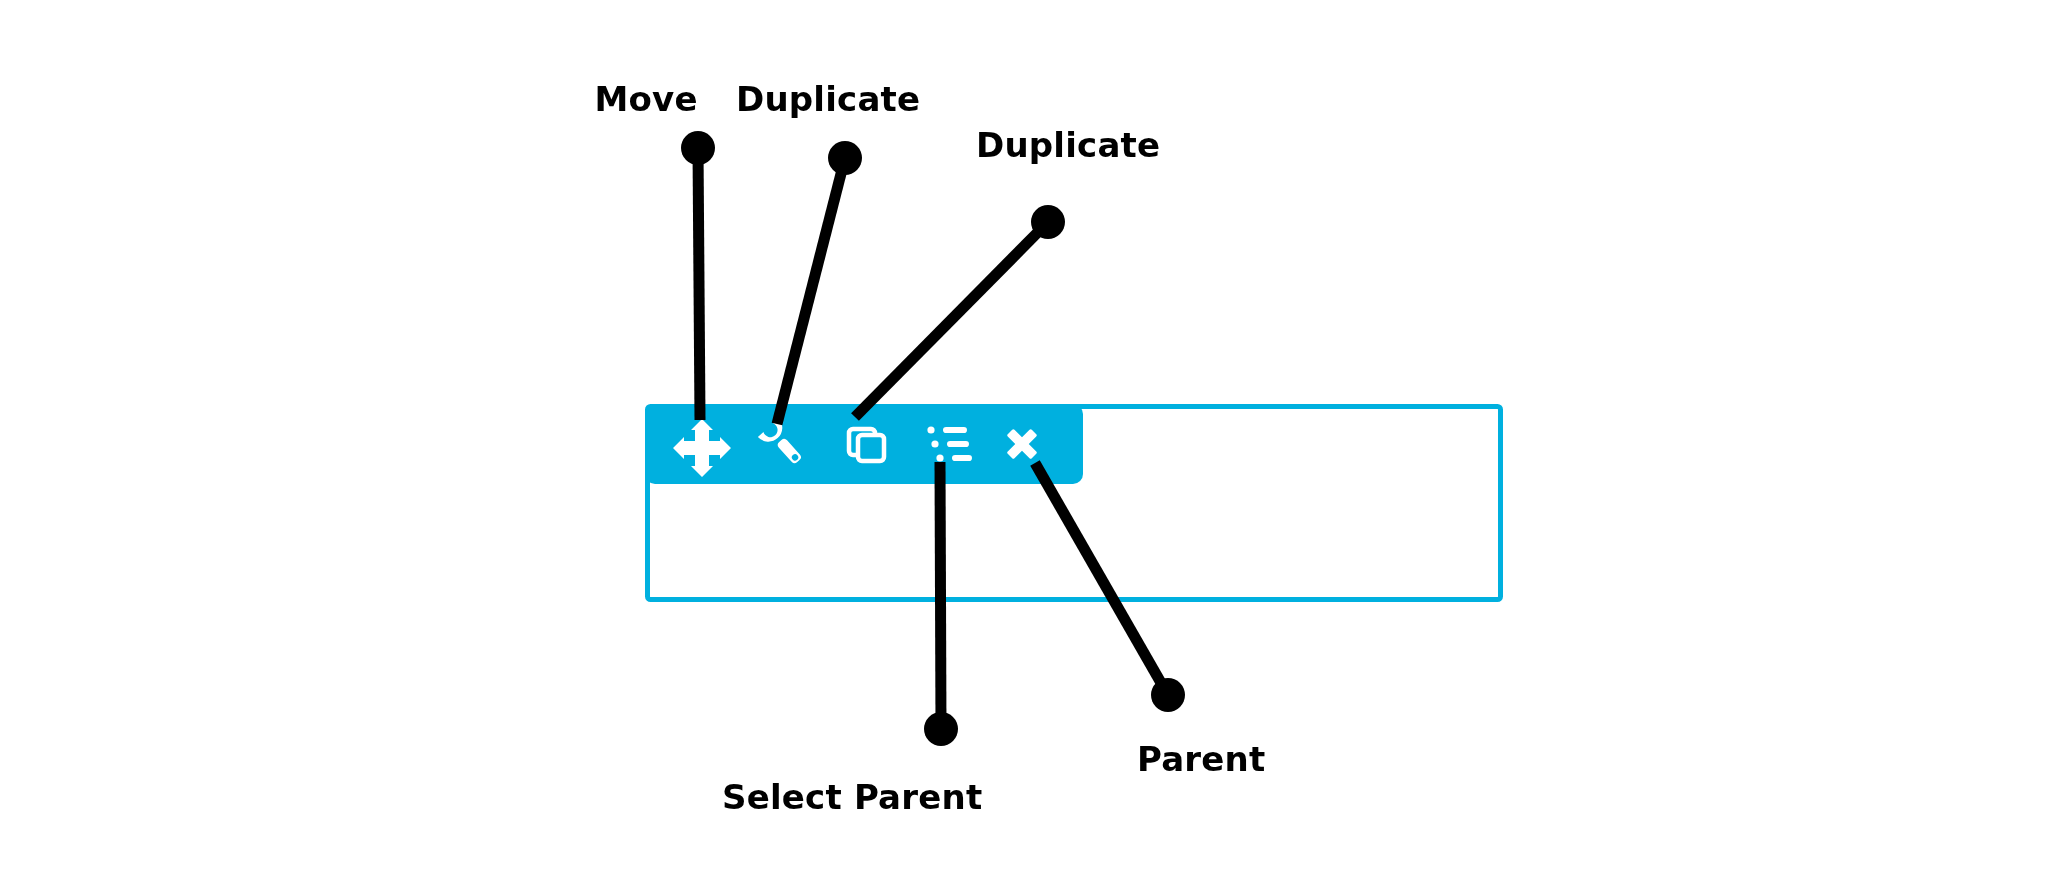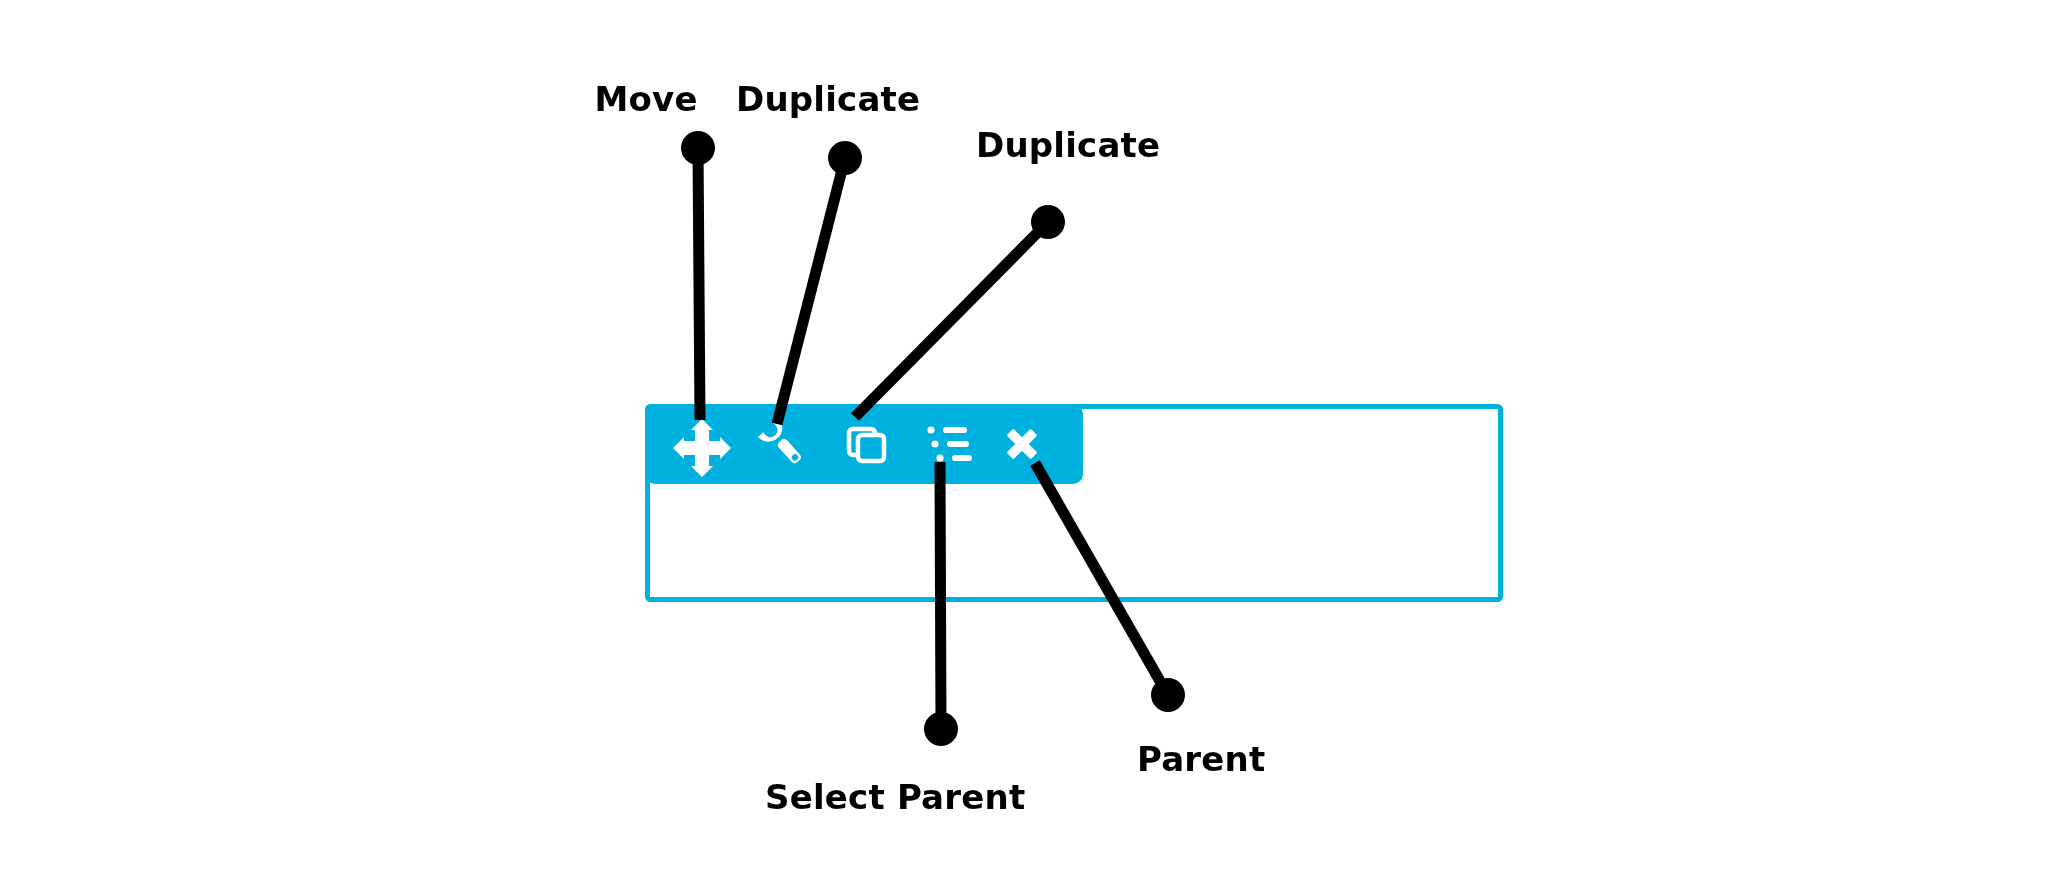--- a/index.html
+++ b/index.html
@@ -115,17 +115,17 @@
       <g>
         <line x1="1168" y1="695" x2="1035" y2="463" stroke="#000000" stroke-width="11" stroke-linecap="butt"></line>
         <circle cx="1168" cy="695" r="17" fill="#000000"></circle>
       </g>
     </svg>
 
   <div id="label-layer">
       <div class="callout-label" style="left: 594.5px; top: 82px;">Move</div>
       <div class="callout-label" style="left: 736px; top: 82px;">Duplicate</div>
       <div class="callout-label" style="left: 976px; top: 128px;">Duplicate</div>
-      <div class="callout-label" style="left: 765px; top: 780px;">Select Parent</div>
+      <div class="callout-label" style="left: 722px; top: 780px;">Select Parent</div>
       <div class="callout-label" style="left: 1137px; top: 742px;">Parent</div>
     </div>
 
 </div>
 
 </body></html>

